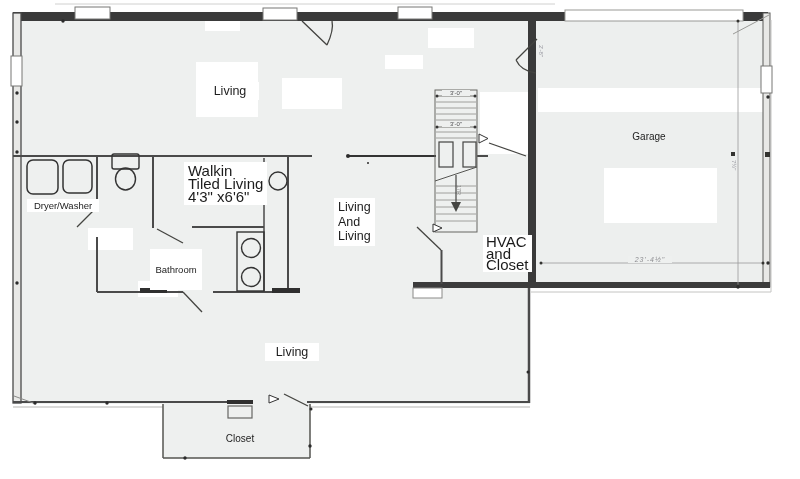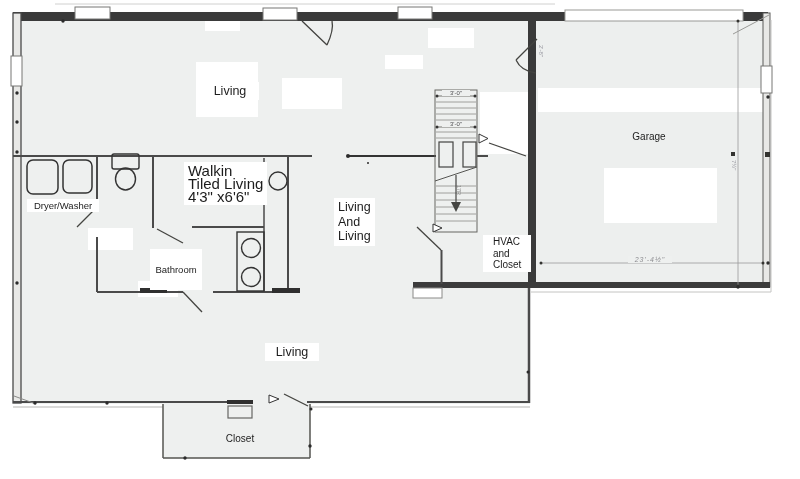--- a/index.html
+++ b/index.html
@@ -180,21 +180,21 @@
   </div>
 
   <div class="lbl center" style="left:150px;top:249px;width:52px;font-size:9.5px;padding:15px 0;">Bathroom</div>
 
   <div class="lbl" style="left:334px;top:198px;font-size:12.5px;line-height:14.5px;padding:2px 4px;">
     <span>Living</span>
     <span>And</span>
     <span>Living</span>
   </div>
 
-  <div class="lbl" style="left:483px;top:235px;font-size:10px;line-height:11.5px;padding:1px 10px;">
+  <div class="lbl" style="left:483px;top:235px;font-size:15px;line-height:11.5px;padding:1px 3px;">
     <span>HVAC</span>
     <span>and</span>
     <span>Closet</span>
   </div>
 
   <div class="lbl center" style="left:624px;top:130px;width:50px;font-size:10px;padding:1px 0;background:transparent;text-align:center;">Garage</div>
 
   <div class="lbl center" style="left:265px;top:343px;width:54px;font-size:12.5px;padding:2px 0;">Living</div>
 
   <div class="lbl center" style="left:217px;top:432px;width:46px;font-size:10px;padding:1px 0;background:transparent;">Closet</div>

